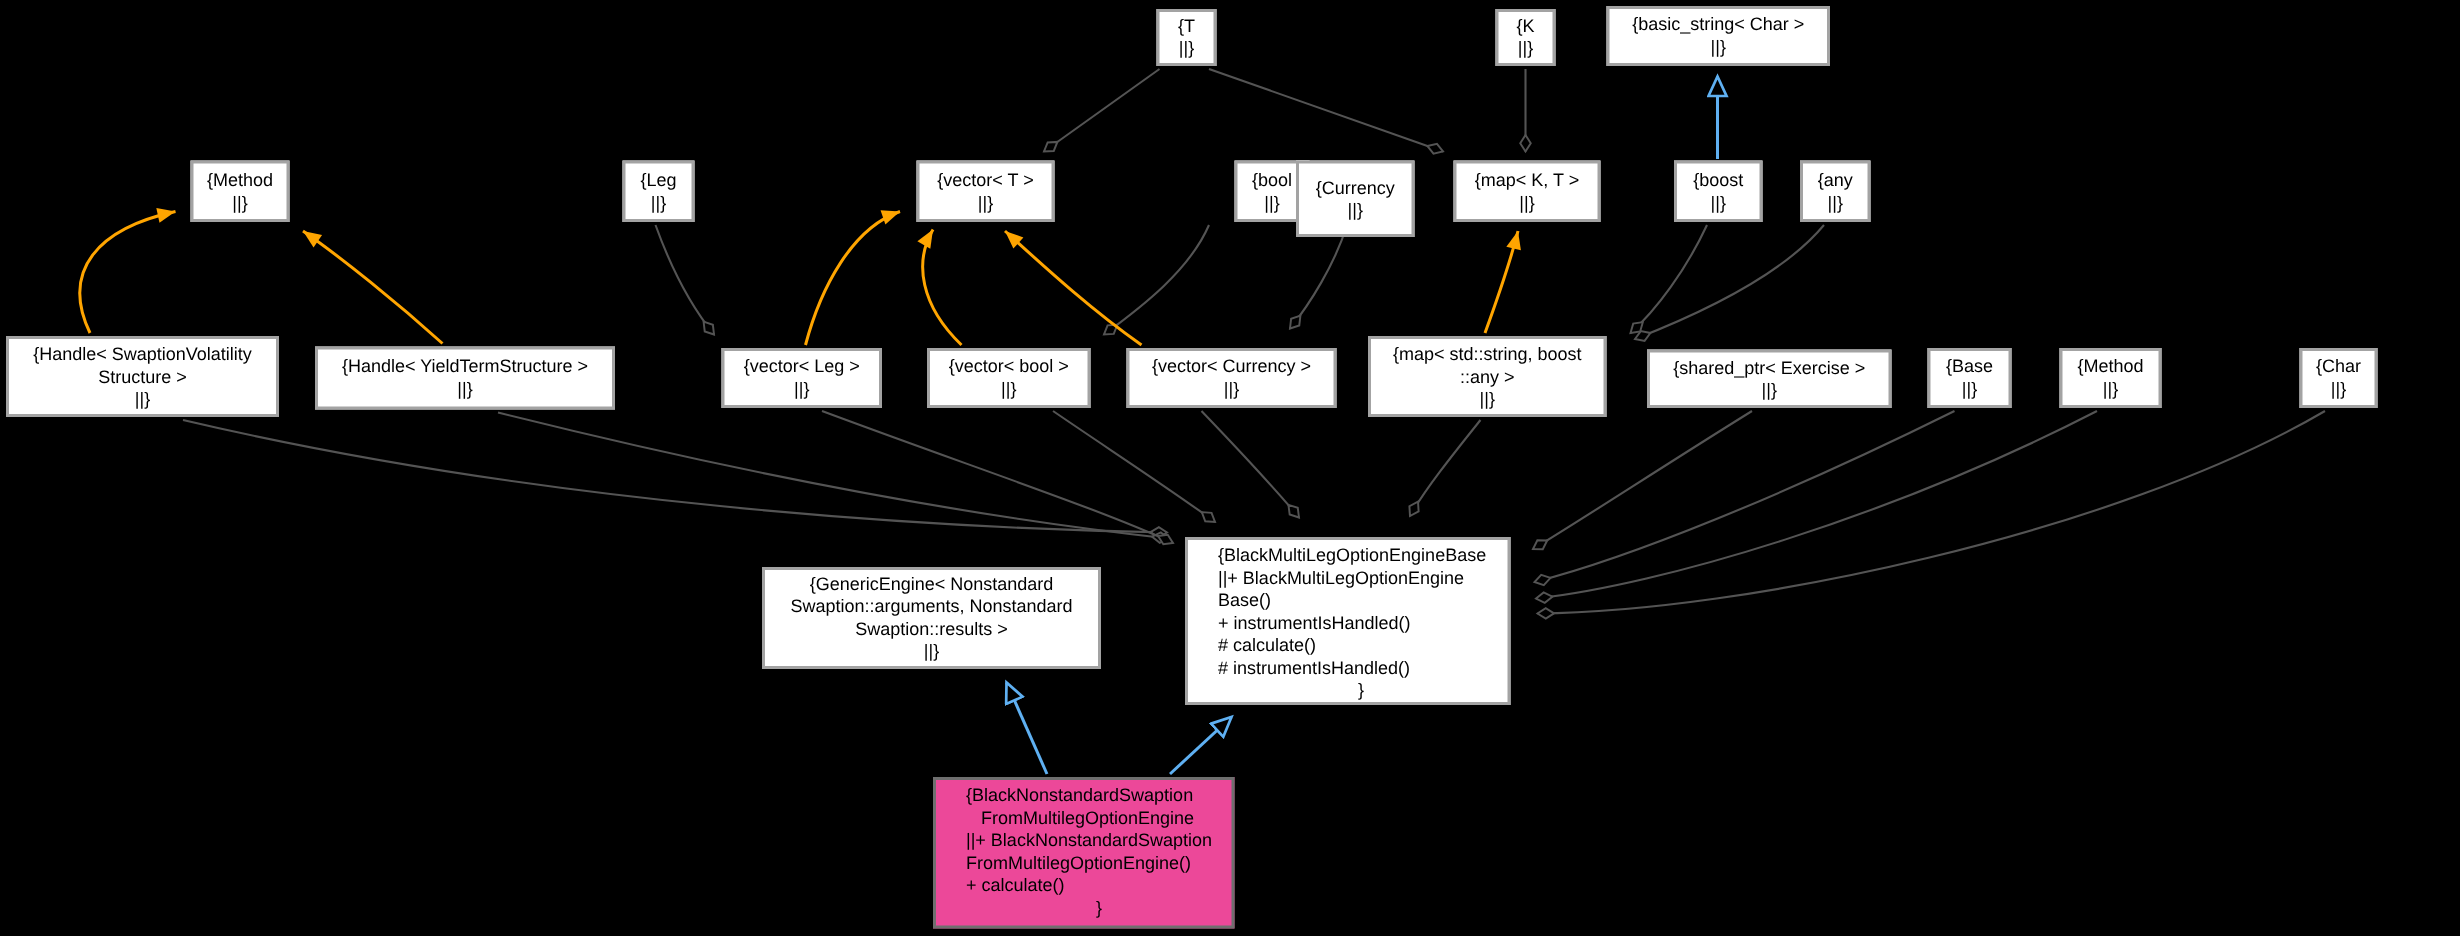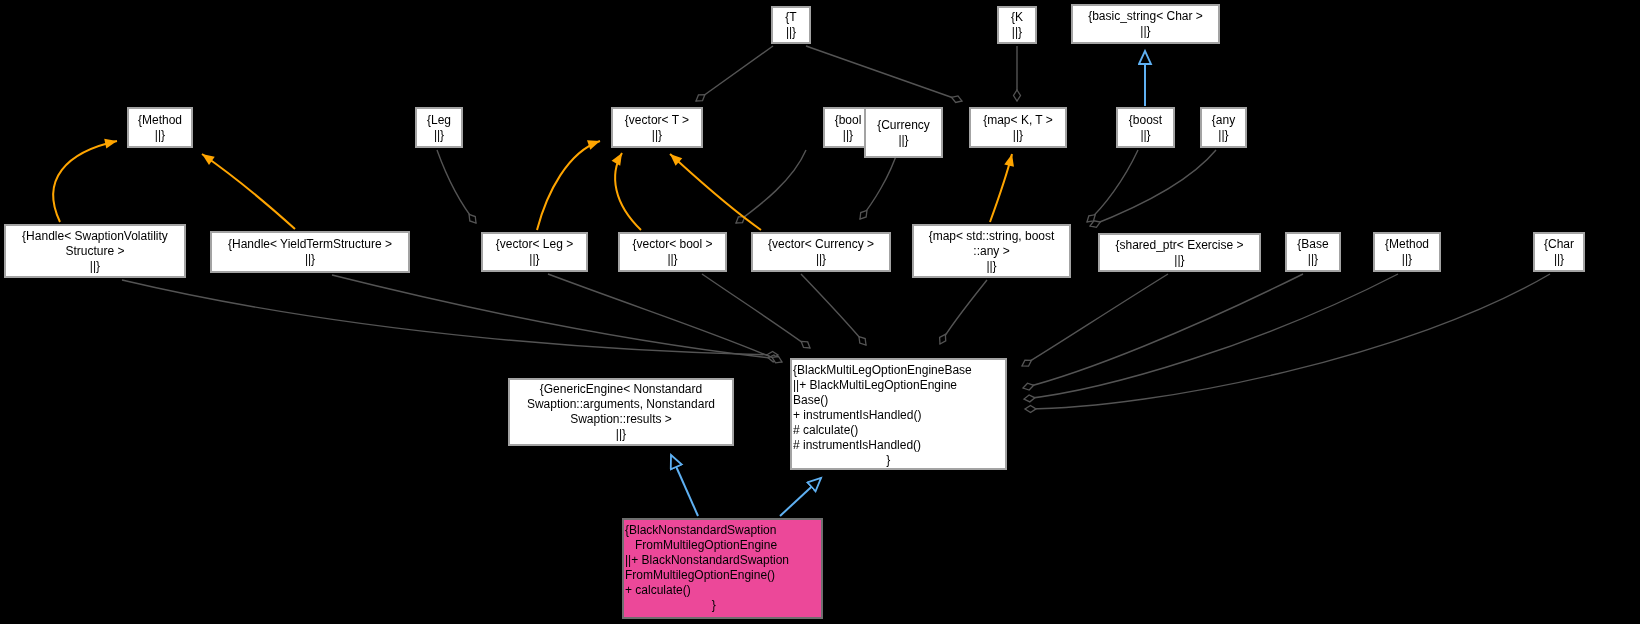--- a/index.html
+++ b/index.html
@@ -24,21 +24,21 @@
     justify-content:center;
     text-align:center;
     white-space:pre-line;
     padding:1px 2px;
   }
   .node.align-left{
     align-items:flex-start;
     justify-content:flex-start;
     text-align:left;
     white-space:pre;
-    padding:3px 1px;
+    padding:3px 20px;
   }
   .node.selected{
     background:#ec4899;
     border-color:#6f6f6f;
   }
   .edge{fill:none;stroke-width:1.4px;}
   .edge.gray{stroke:#545454;}
   .edge.orange{stroke:#ffa500;stroke-width:2px;}
   .edge.blue{stroke:#5fb0f2;stroke-width:2px;}
 </style>

